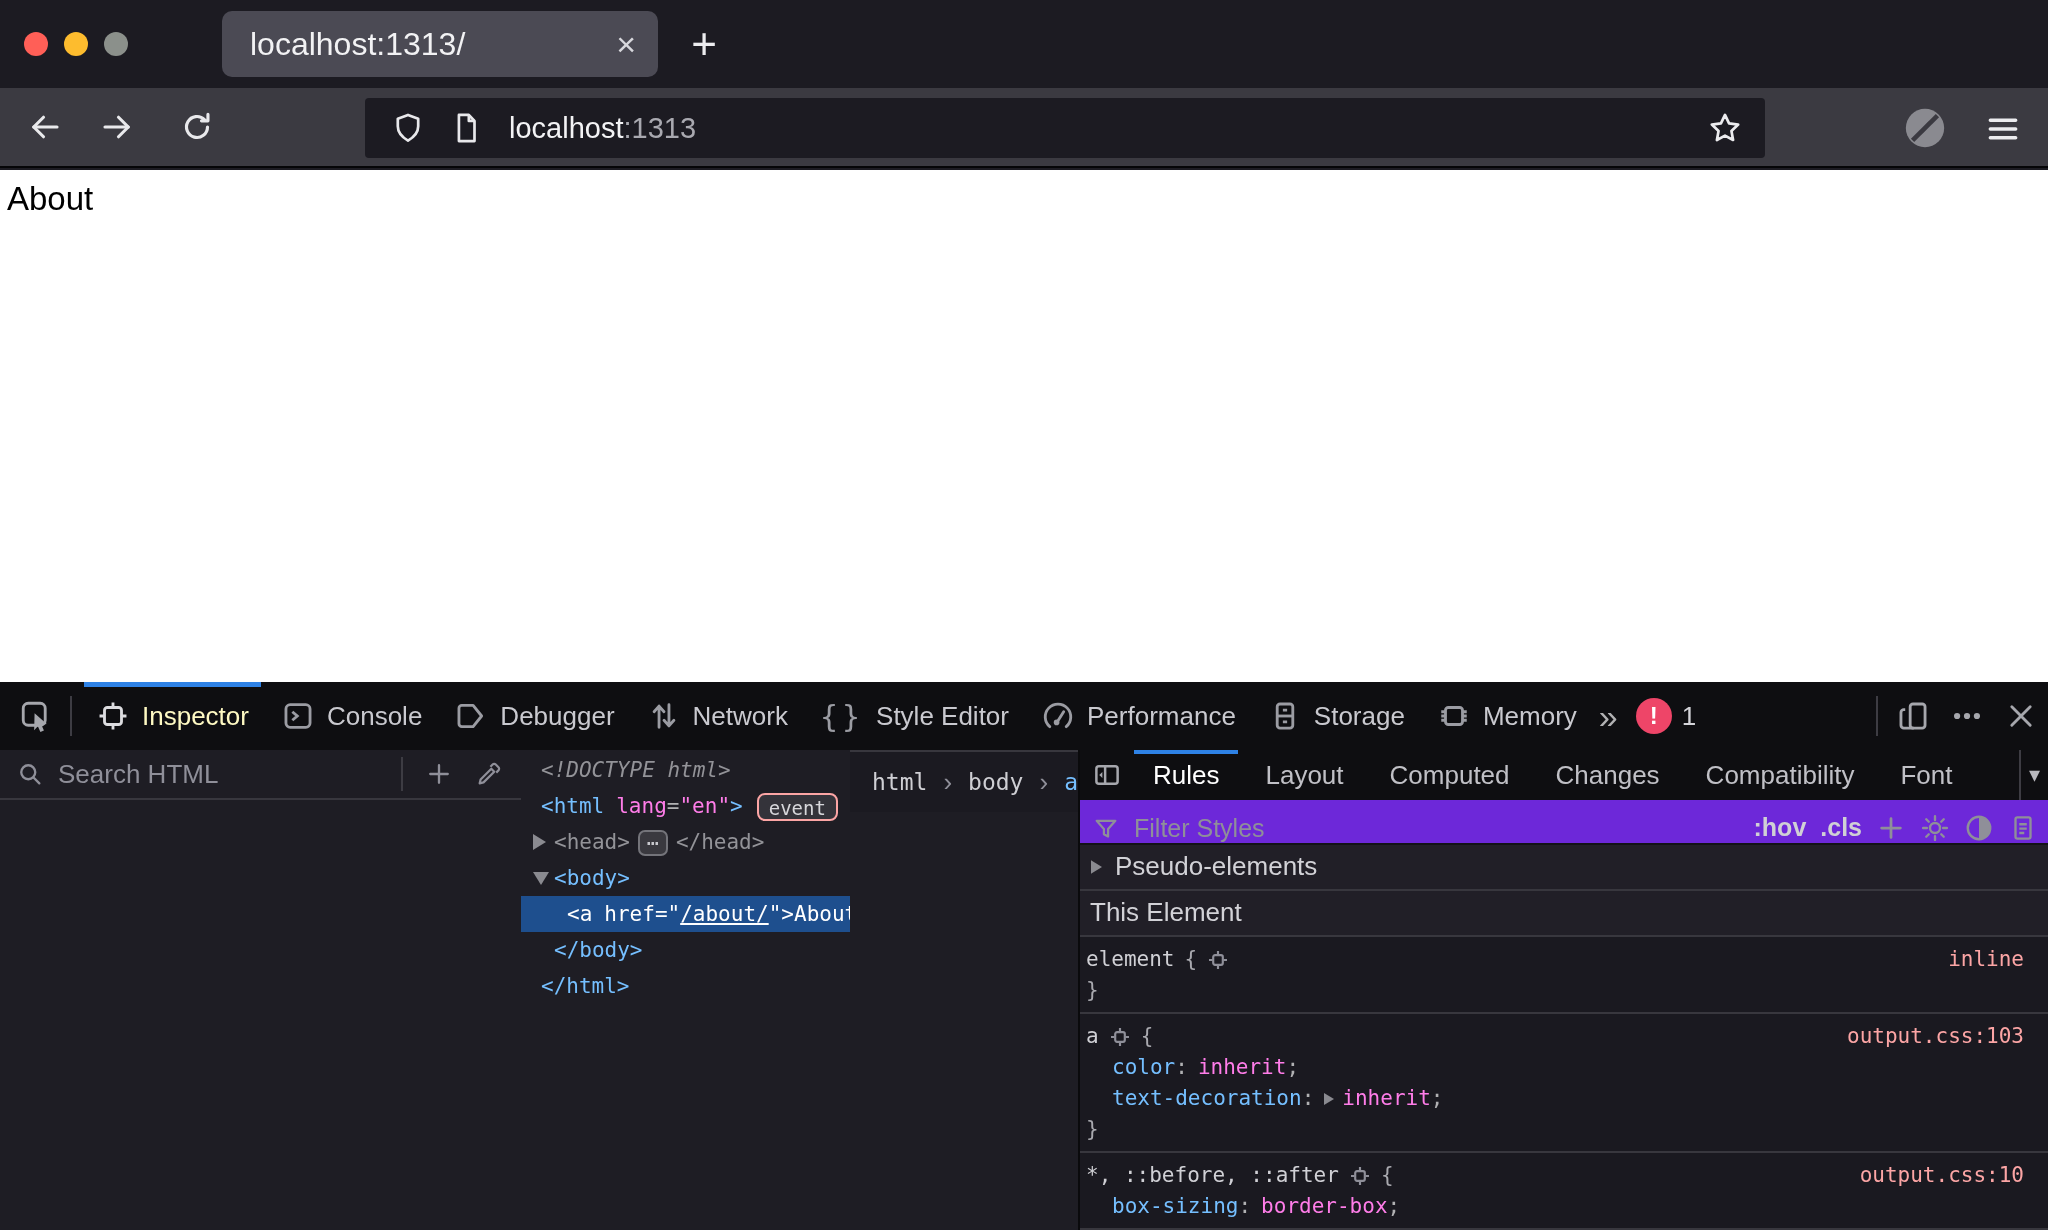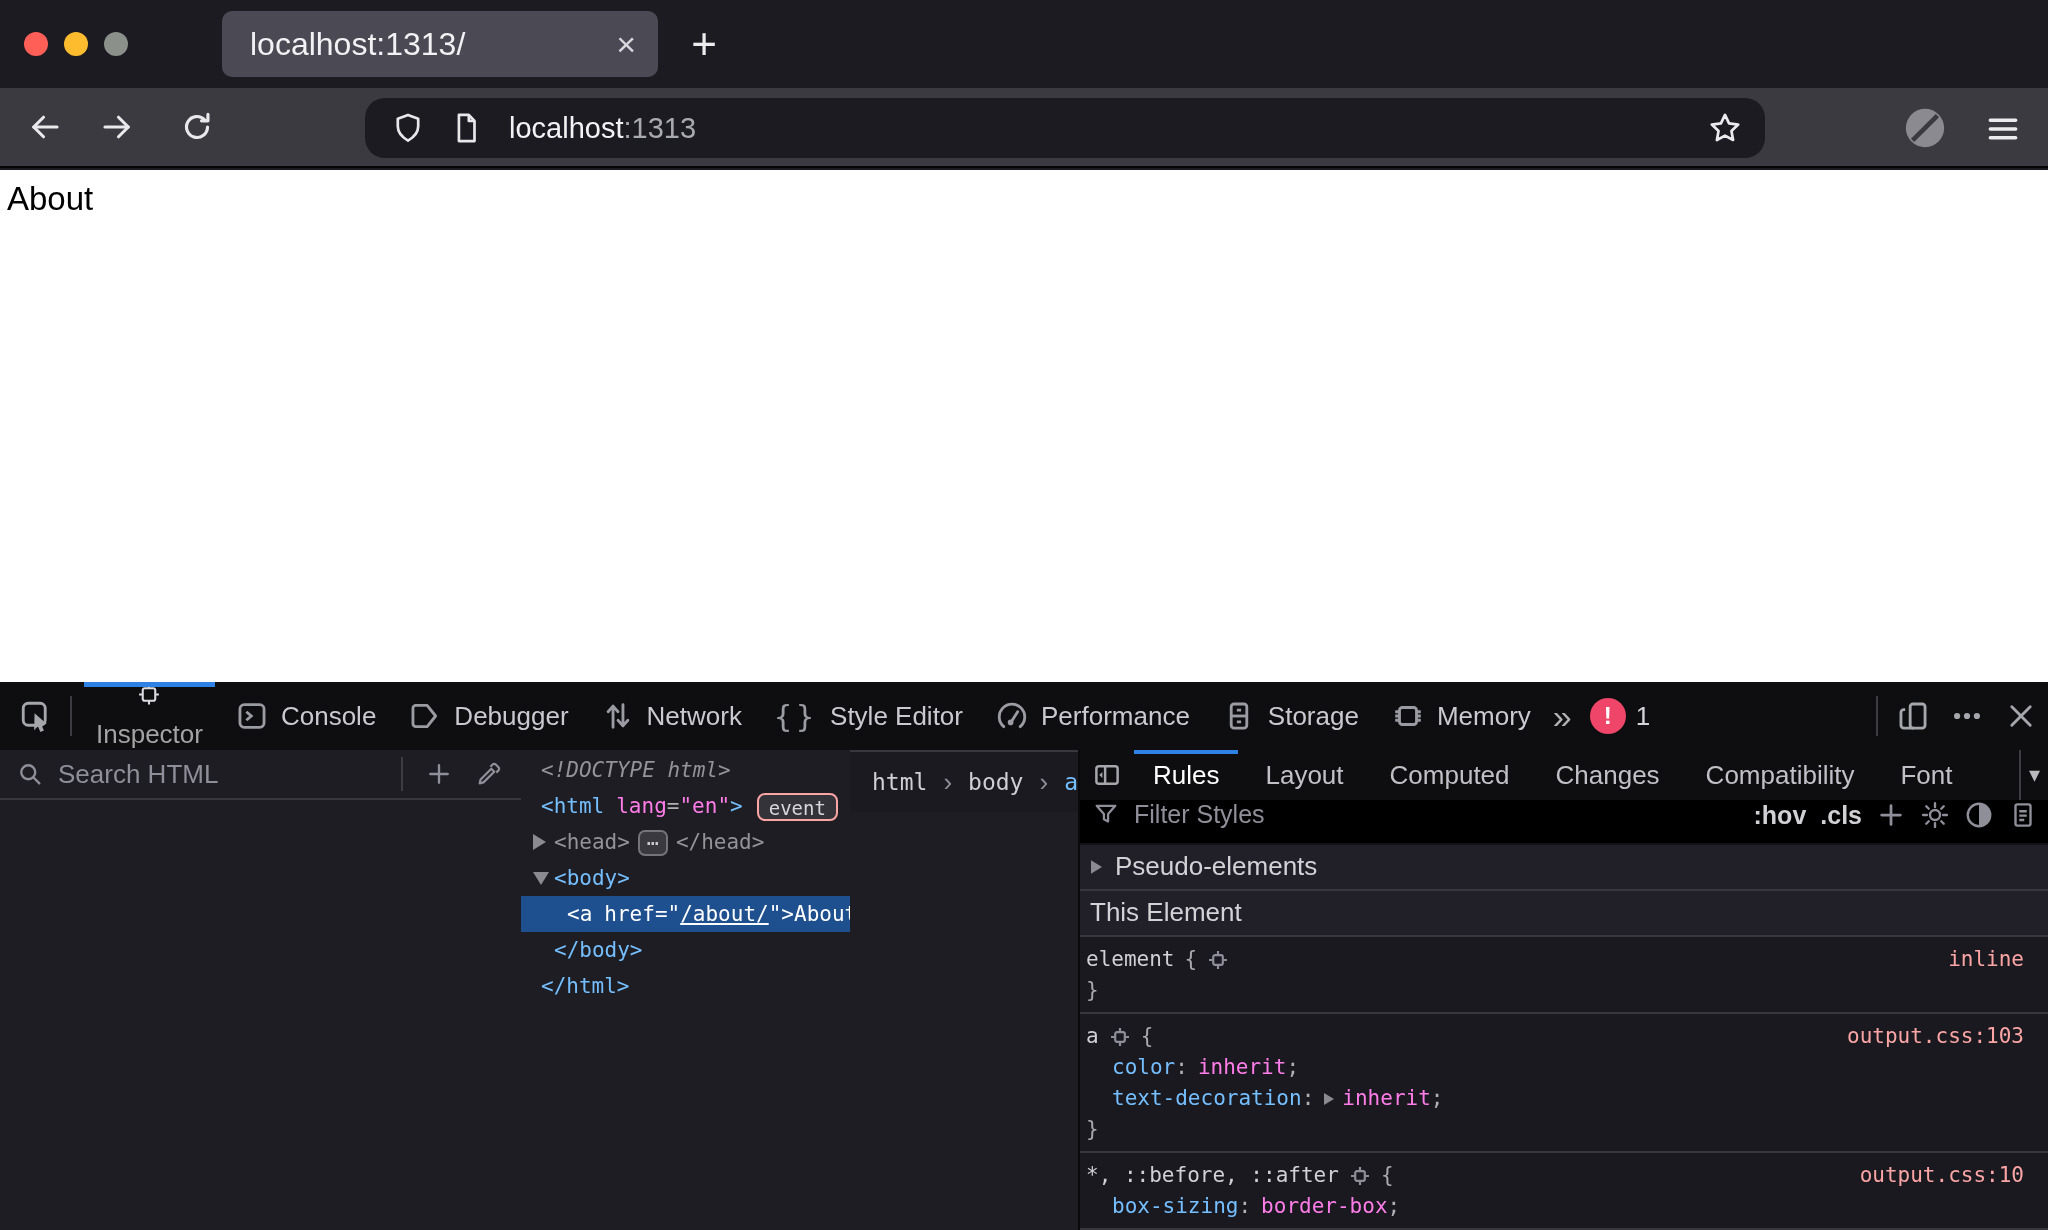--- a/index.html
+++ b/index.html
@@ -18,21 +18,21 @@
   .tab-close { color:#d8d8dd; font-size:34px; line-height:1; cursor:default; }
   .newtab { position:absolute; left:678px; top:18px; width:52px; height:52px; color:#ececef; font-size:44px; font-weight:300;
             display:flex; align-items:center; justify-content:center; background:none; border:none; }
 
   
   .navbar { position:absolute; top:88px; left:0; right:0; height:80px; background:#3b3a41; display:flex; align-items:center;
             border-bottom:2px solid #050507; }
   .nav-btn { width:46px; height:46px; display:flex; align-items:center; justify-content:center; color:#e9e9ec; }
   .nav-btn svg { width:36px; height:36px; }
   .nav-back { margin-left:22px; } .nav-fwd { margin-left:26px; } .nav-reload { margin-left:34px; }
-  .urlbar { position:absolute; left:365px; top:10px; width:1400px; height:60px; background:#1c1b22; border-radius:20px;
+  .urlbar { position:absolute; left:365px; top:10px; width:1400px; height:60px; background:#1c1b22; border-radius:4px;
             display:flex; align-items:center; padding:0 22px 0 26px; }
   .urlbar svg { width:34px; height:34px; color:#e8e8eb; }
   .url-doc-icon { margin-left:24px; }
   .url-text { margin-left:26px; font-size:29px; }
   .url-host { color:#f3f3f5; } .url-port { color:#a9a9b0; }
   .url-star { margin-left:auto; }
   .url-star svg { width:36px; height:36px; color:#ececef; }
   .ext-btn { position:absolute; right:100px; top:17px; width:46px; height:46px; }
   .menu-btn { position:absolute; right:22px; top:18px; width:46px; height:46px; display:flex; align-items:center; justify-content:center; color:#ececef; }
   .menu-btn svg { width:38px; height:38px; }
@@ -43,21 +43,21 @@
 
   
   .devtools { position:absolute; top:682px; left:0; right:0; bottom:0; background:#1e1d24; }
   .dt-toolbar { position:relative; height:68px; background:#0e0e11; display:flex; align-items:center; }
   .dt-iconbtn { display:flex; align-items:center; justify-content:center; color:#a6a7ad; }
   .dt-iconbtn svg { width:34px; height:34px; }
   .picker { width:52px; margin-left:10px; height:68px; }
   .vsep { width:2px; height:40px; background:#3d3c43; margin:0 8px; }
   .dt-tab { position:relative; height:68px; display:flex; align-items:center; gap:12px; padding:0 16px; color:#c9c9cf; font-size:26px; }
   .dt-tab svg { width:34px; height:34px; color:#9b9ca3; }
-  .dt-tab.active { color:#a3a3a3;flex-direction:column; }
+  .dt-tab.active { color:#fef9c3; }
   .dt-tab.active svg { color:#dcdce0; }
   .tab-indicator { position:absolute; top:0; left:4px; right:4px; height:5px; background:#2e82e6; }
   .braces-icon { font-family:"DejaVu Sans Mono", monospace; font-size:30px; color:#9b9ca3; letter-spacing:4px; }
   .overflow-chevron { color:#b1b1b3; font-size:34px; margin:0 10px 0 6px; }
   .err-group { display:flex; align-items:center; gap:10px; margin-left:8px; }
   .err-badge { width:36px; height:36px; border-radius:50%; background:#ee4568; color:#fff; font-size:24px; font-weight:bold;
                display:flex; align-items:center; justify-content:center; }
   .err-count { color:#d4d4d9; font-size:26px; }
   .dt-right-btns { margin-left:auto; display:flex; align-items:center; }
   .dt-right-btns .dt-iconbtn { width:54px; height:68px; }
@@ -102,21 +102,21 @@
   
   .side-tabs { height:50px; background:#0e0e11; display:flex; align-items:center; }
   .side-tab { position:relative; height:50px; display:flex; align-items:center; padding:0 23px; color:#c0c0c6; font-size:26px; }
   .side-tab.active { color:#ffffff; }
   .side-tab .tab-indicator { height:4px; }
   .side-toggle { width:46px; height:50px; margin-left:4px; }
   .side-toggle svg { width:30px; height:30px; }
   .side-tabs-end { margin-left:auto; display:flex; align-items:center; height:50px; border-left:2px solid #3d3c43; padding:0 8px; }
   .dropdown-arrow { color:#b9b9be; font-size:22px; }
 
-  .filter-row { height:54px; background:#000000; border-bottom:2px solid #131217; display:flex; align-items:flex-start; padding:0 10px 0 12px; }
+  .filter-row { height:54px; background:#6d28d9; border-bottom:2px solid #131217; display:flex; align-items:flex-end; padding:0 10px 0 12px; }
   .filter-row svg { width:28px; height:28px; color:#8f8f99; flex:none; }
   .filter-input { flex:1; margin-left:14px; background:transparent; border:none; outline:none; color:#d7d7db; font-size:25px; min-width:50px; }
   .filter-input::placeholder { color:#8f8f99; }
   .filter-tools { display:flex; align-items:center; gap:14px; }
   .txt-toggle { color:#d0d0d5; font-size:25px; font-weight:bold; }
   .filter-tools .dt-iconbtn svg { width:30px; height:30px; }
 
   .rp-header { height:56px; background:#211f27; border-bottom:2px solid #38373e; display:flex; align-items:center;
                color:#d2d2d7; font-size:26px; }
   .rp-header .tri { margin:0 12px 0 10px; }

